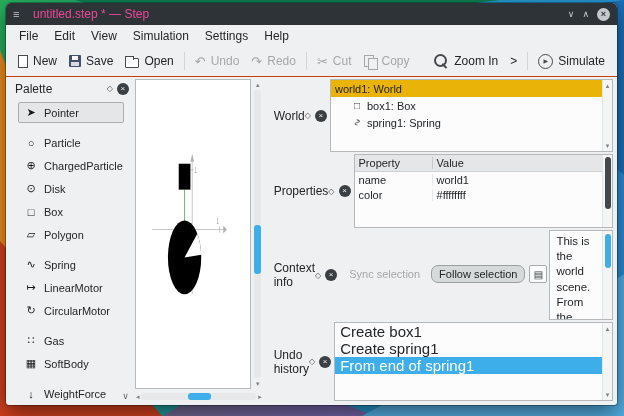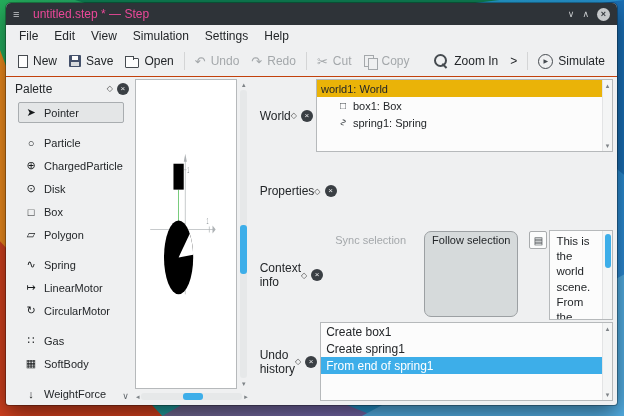--- a/index.html
+++ b/index.html
@@ -113,29 +113,29 @@
   .wrow.child { padding-left:20px; }
   .wicon { width:12px; text-align:center; color:#3b4045; font-size:10px; }
   .wicon.rot { transform:rotate(90deg); }
 
   .prow { display:flex; align-items:center; height:15px; font-size:11px; }
   .prow.hdr { background:#e4e6e7; border-bottom:1px solid #cfd0d1; height:17px; }
   .pc1 { flex:0 0 78px; padding-left:4px; border-right:1px solid #e6e7e8; overflow:hidden; }
   .prow.hdr .pc1 { border-right:1px solid #c6c8c9; }
   .pc2 { flex:1; padding-left:4px; overflow:hidden; }
 
-  .ctx-buttons { display:flex; gap:11px; padding:1px 2px 3px; }
+  .ctx-buttons { display:flex; align-items:center; gap:4px; padding:1px 2px 3px; }
   .btn-flat { color:#a4a8ab; padding:3px 7px; font-size:11px; white-space:nowrap; }
   .btn-toggled { background:#d6dadb; border:1px solid #9ca0a3; border-radius:7px;
     padding:2px 7px; font-size:11px; white-space:nowrap; }
   .btn-small { margin-left:auto; width:18px; height:18px; border:1px solid #a8abad; border-radius:2px;
     background:#fbfcfc; display:flex; align-items:center; justify-content:center; font-size:10px; color:#3b4045; }
   .ctx-text { padding:3px 6px; line-height:1.32; font-size:11.5px; }
 
-  .urow { height:17px; display:flex; align-items:center; padding-left:5px; font-size:12px; }
+  .urow { height:17px; display:flex; align-items:center; padding-left:5px; font-size:15px; }
   .urow.sel { background:#3daee9; color:#fff; }
 </style>
 </head>
 <body>
 
 <div class="wp">
   <div class="wp-base"></div>
     <div class="t1"></div>
     <div class="t2"></div>
   <div class="t3"></div>
@@ -352,20 +352,41 @@
       </div>
 
       <div class="panel" style="flex:0 0 74px">
         <div class="phead">
           <span>Properties</span>
           <span class="pbtns">
             <span class="pfloat">◇</span>
             <span class="pclose">×</span>
           </span>
         </div>
+        <div class="pbody">
+          <div class="plist">
+            <div class="prow hdr">
+              <span class="pc1">Property</span>
+              <span class="pc2">Value</span>
+            </div>
+            <div class="prow">
+              <span class="pc1">name</span>
+              <span class="pc2">world1</span>
+            </div>
+            <div class="prow">
+              <span class="pc1">color</span>
+              <span class="pc2">#ffffffff</span>
+            </div>
+          </div>
+          <div class="sbar">
+            <div class="strack">
+                <div class="sh-dark"></div>
+              </div>
+          </div>
+        </div>
       </div>
 
       <div class="panel" style="flex:0 0 90px">
         <div class="phead">
           <span>Context info</span>
           <span class="pbtns">
             <span class="pfloat">◇</span>
             <span class="pclose">×</span>
           </span>
         </div>

